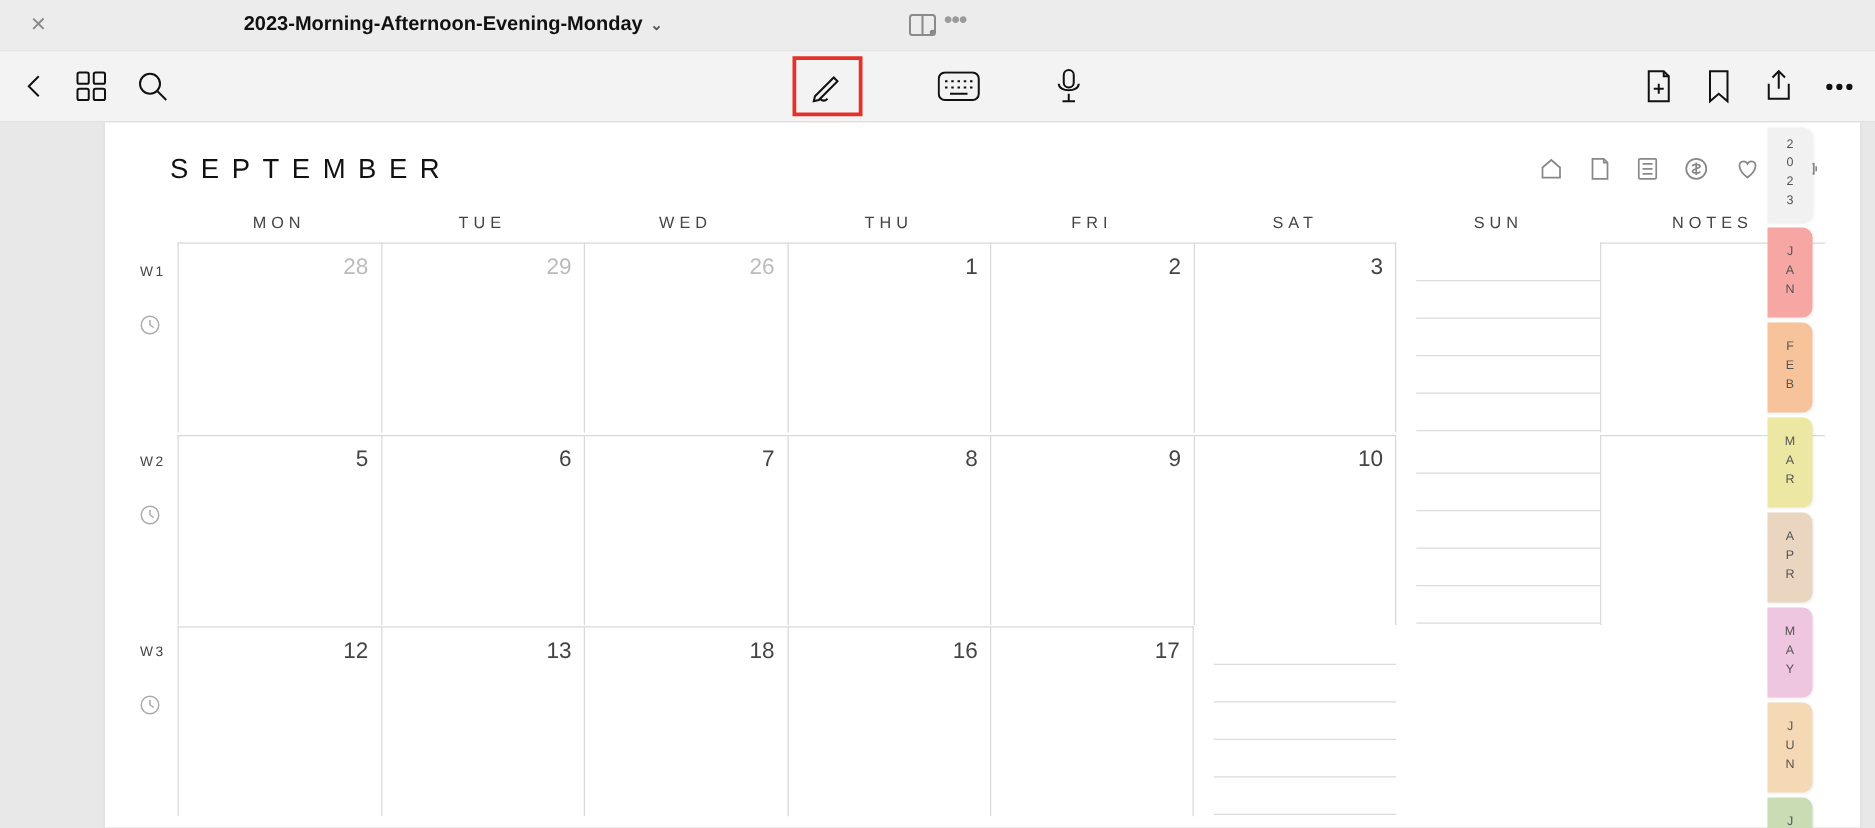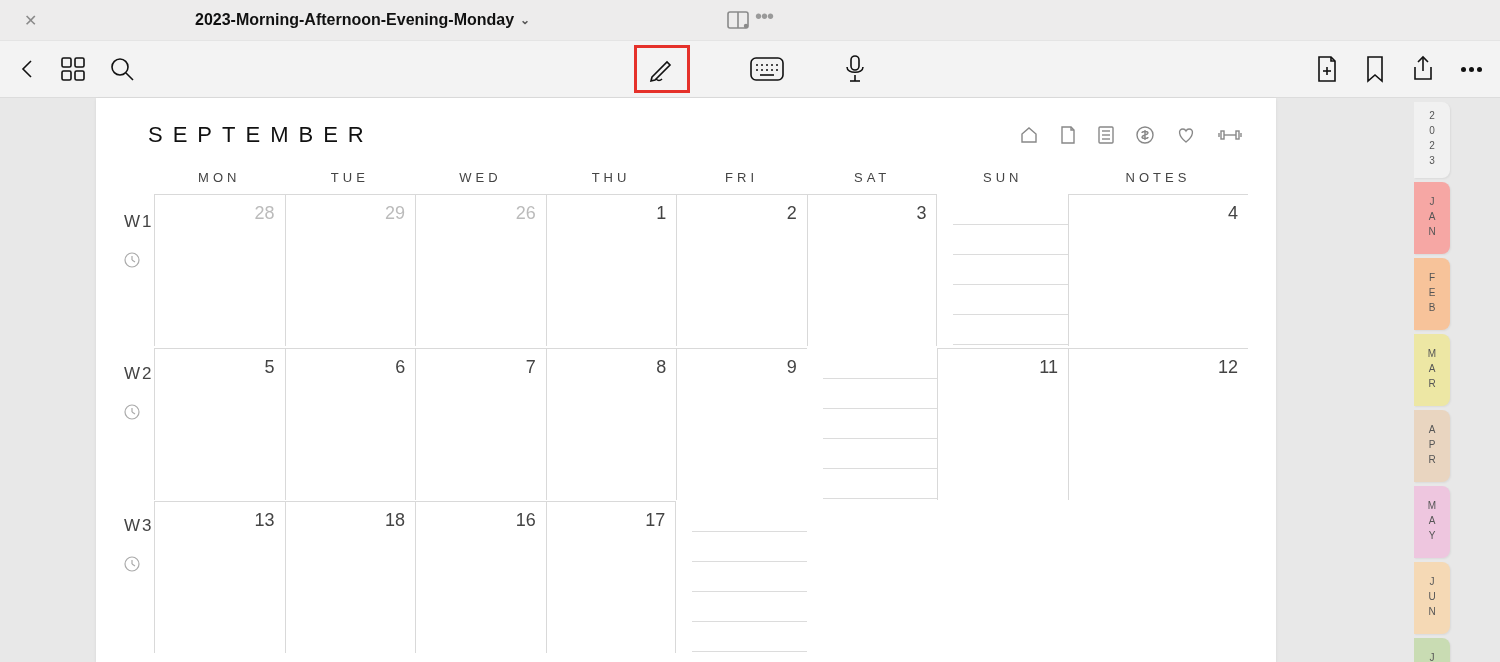--- a/index.html
+++ b/index.html
@@ -106,23 +106,23 @@
     justify-content: center;
   }
 
   .page-wrap {
     position: relative;
     width: 1332px;
   }
 
   .page {
     position: absolute;
-    left: 12px;
+    left: 0;
     top: 0;
-    width: 1180px;
+    width: 1404px;
     height: 564px;
     background: #fff;
     box-shadow: 0 1px 3px rgba(0,0,0,0.08);
     padding: 24px 28px 0 28px;
   }
 
   .page-header {
     display: flex;
     justify-content: space-between;
     align-items: center;
@@ -148,21 +148,21 @@
   }
   .gutter {
     width: 30px;
     flex: 0 0 30px;
   }
   .gutter-cell {
     height: 152px;
     position: relative;
   }
   .gutter-wk {
-    font-size: 17px;
+    font-size: 11px;
     letter-spacing: 2px;
     color: #444;
     position: absolute;
     top: 14px;
     left: 0;
   }
   .gutter-clock {
     position: absolute;
     top: 54px;
     left: 0;
@@ -466,20 +466,23 @@
             </div>
             <div class="day">
               <div class="num">7</div>
             </div>
             <div class="day">
               <div class="num">8</div>
             </div>
             <div class="day">
               <div class="num">9</div>
             </div>
+            <div class="day last-col">
+              <div class="num">10</div>
+            </div>
             <div class="notes-col">
               <div class="notes-lines">
                 <div class="notes-line"></div>
                 <div class="notes-line"></div>
                 <div class="notes-line"></div>
                 <div class="notes-line"></div>
                 <div class="notes-line"></div>
               </div>
             </div>
             <div class="day">

